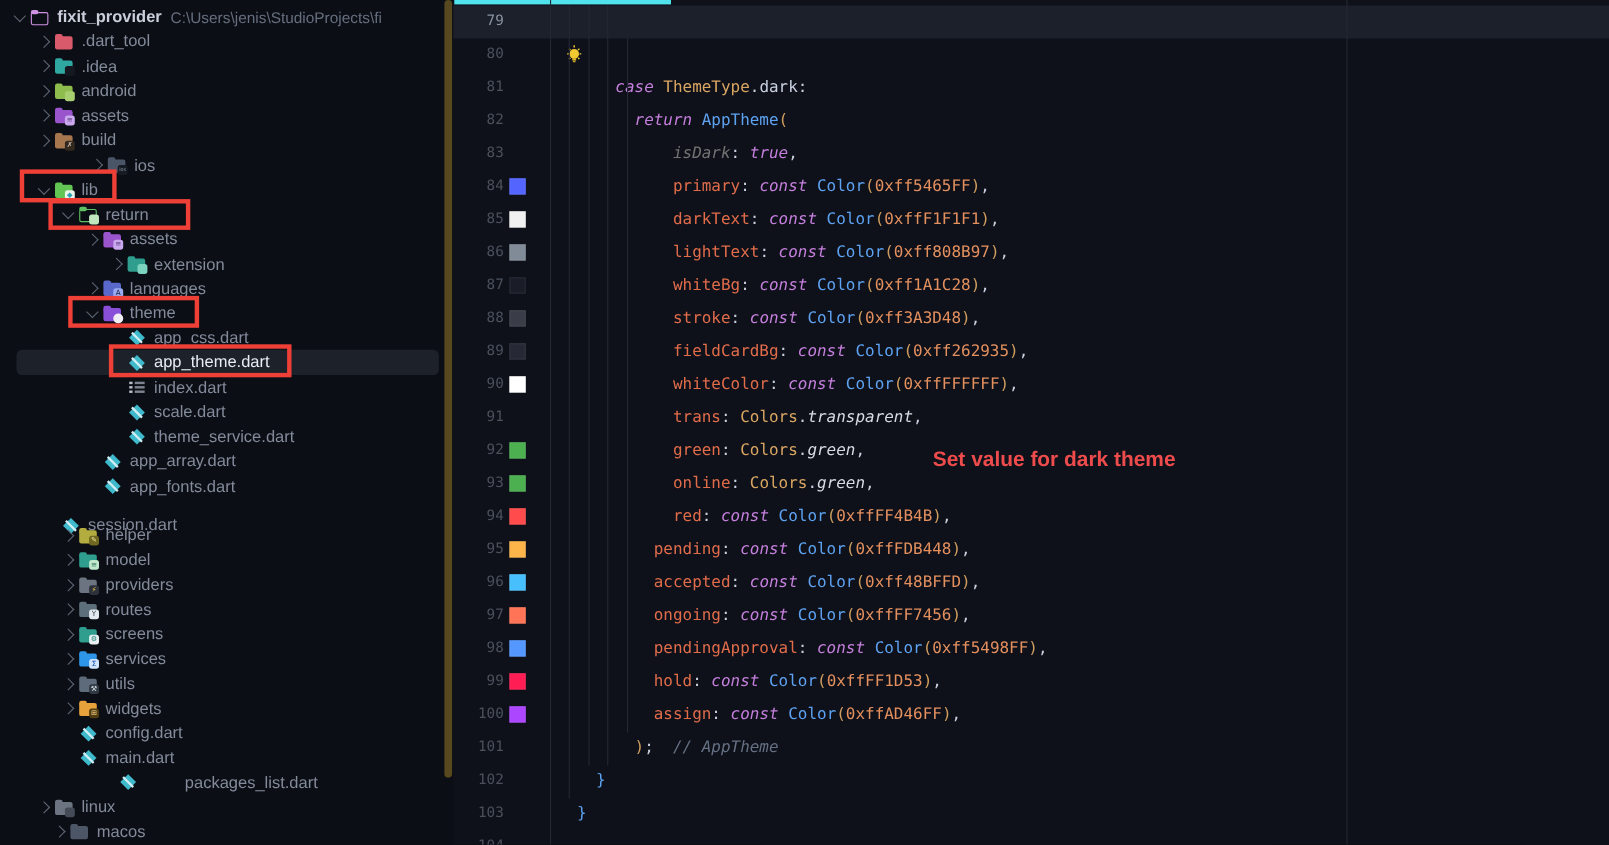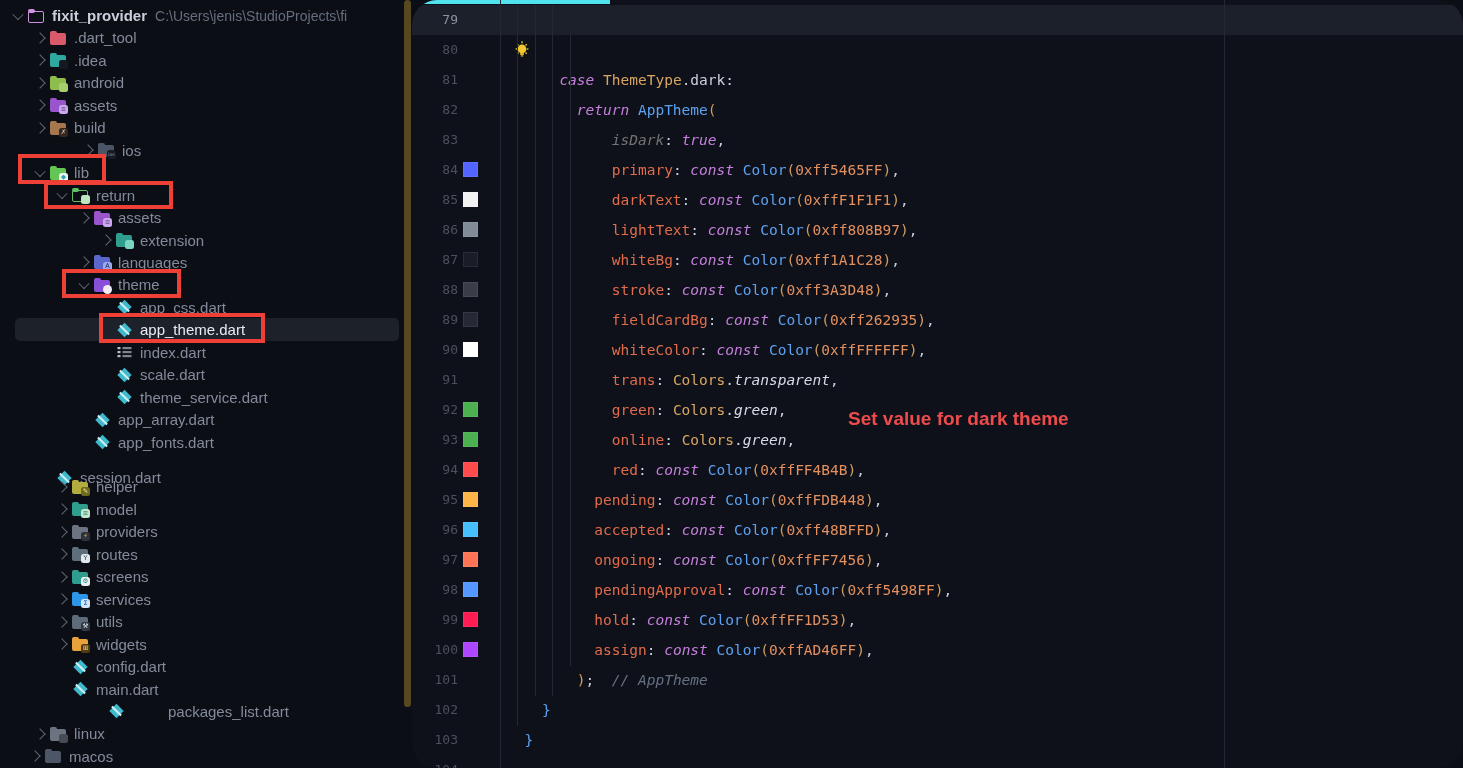--- a/index.html
+++ b/index.html
@@ -24,21 +24,21 @@
   .f-icon .fbody{position:absolute;top:2px;left:0;width:16px;height:12px;border-radius:2px;}
   .f-icon.outline .fbody{background:transparent !important;border:1.6px solid;box-sizing:border-box;}
   .f-badge{position:absolute;right:-2px;bottom:-2px;width:9px;height:9px;border-radius:2.5px;
     font:6.5px/9px "DejaVu Sans",sans-serif;text-align:center;overflow:hidden;}
   .tree-label{font-size:15px;color:#838b9b;margin-left:3px;}
   .tree-row.selected .tree-label{color:#e8ecf4;}
   .tree-row.root .tree-label{color:#c9cfdb;font-weight:bold;}
   .tree-suffix{font-size:14px;color:#656e7e;margin-left:8px;}
   #tree-scrollbar{position:absolute;left:404px;top:0;width:7px;height:707px;background:#57481f;border-radius:4px;}
   
-  #editor{position:absolute;left:412px;top:0;width:1051px;height:768px;background:#0f111a;overflow:hidden;border-radius:25px;}
+  #editor{position:absolute;left:412px;top:0;width:1051px;height:768px;background:#0f111a;overflow:hidden;}
   .guide{position:absolute;width:1px;background:#232834;top:0;}
   #tab-underline{position:absolute;left:1px;top:0;width:197px;height:4px;background:#50e3ee;}
   .code-row{position:absolute;left:0;right:0;height:30px;}
   .code-row.current{background:#1b202b;}
   .lnum{position:absolute;left:0;top:0;width:46px;height:30px;line-height:30px;text-align:right;
     font:13px/30px "DejaVu Sans Mono","Liberation Mono",monospace;color:#4a515d;}
   .code-row.current .lnum{color:#8a92a0;}
   .swatch{position:absolute;left:51px;top:7px;width:15px;height:15px;border:1px solid rgba(255,255,255,0.07);box-sizing:border-box;}
   .code-text{position:absolute;left:95px;top:0;height:30px;line-height:30px;white-space:pre;
     font-family:"DejaVu Sans Mono","Liberation Mono",monospace;font-size:14.5px;}
@@ -454,21 +454,21 @@
       </span>
       <span class="ic-slot">
         <span class="f-icon">
           <span class="tab" style="background: rgb(107, 116, 128);"></span>
           <span class="fbody" style="background: rgb(107, 116, 128);"></span>
           <span class="f-badge" style="background: rgb(69, 76, 88);"></span>
         </span>
       </span>
       <span class="tree-label">linux</span>
     </div>
-    <div class="tree-row" style="top: 744.85px; padding-left: 25px;">
+    <div class="tree-row" style="top: 744.85px; padding-left: 44px;">
       <span class="chv-slot">
         <span class="chv right"></span>
       </span>
       <span class="ic-slot">
         <span class="f-icon">
           <span class="tab" style="background: rgb(77, 86, 102);"></span>
           <span class="fbody" style="background: rgb(77, 86, 102);"></span>
         </span>
       </span>
       <span class="tree-label">macos</span>

